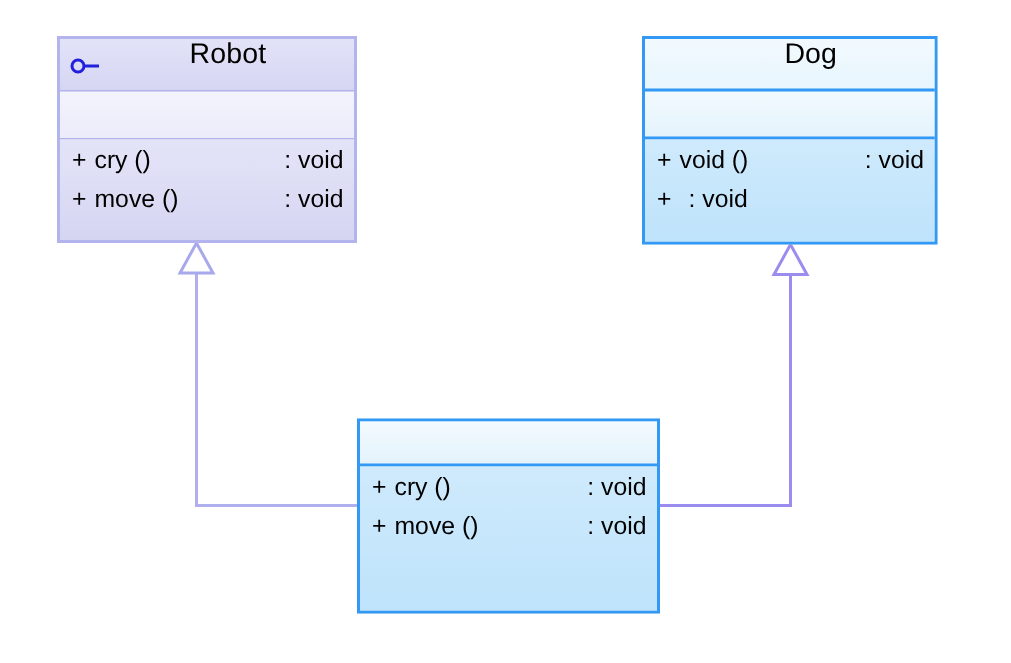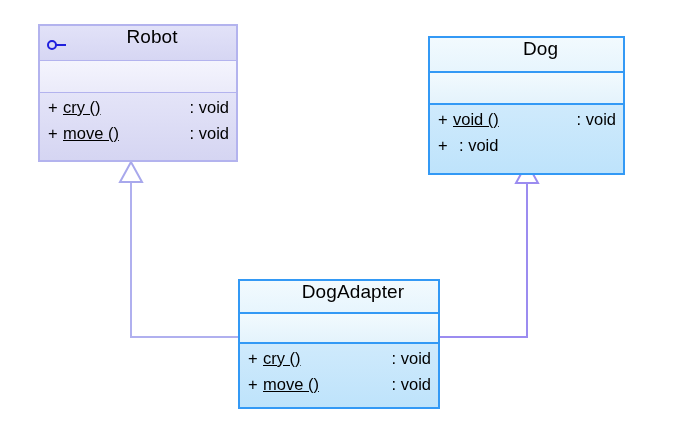--- a/index.html
+++ b/index.html
@@ -73,21 +73,20 @@
     padding: 0 7px 0 8px;
     height: 26px;
     line-height: 26px;
   }
   .op-vis {
     width: 15px;
     flex: 0 0 15px;
   }
   .op-name {
     flex: 1 1 auto;
-    text-decoration: underline;
   }
   .op-type {
     flex: 0 0 auto;
     padding-left: 6px;
   }
 
   
   #class-robot {
     left: 38px;
     top: 24px;
@@ -119,21 +118,20 @@
   }
 
   
   #class-dog {
     left: 428px;
     top: 24px;
     width: 197px;
     height: 139px;
     border: 2px solid #3399f5;
     background: #d6eefc;
-    margin-top: 12px;
   }
   #class-dog .title-compartment {
     height: 35px;
     background: linear-gradient(to bottom, #f2fafe 0%, #e7f5fd 100%);
     border-bottom: 2px solid #3399f5;
   }
   #class-dog .attr-compartment {
     height: 32px;
     background: linear-gradient(to bottom, #f2fafe 0%, #e4f3fc 100%);
     border-bottom: 2px solid #3399f5;
@@ -220,23 +218,20 @@
         <span class="op-type">: void</span>
       </div>
       <div class="op-row">
         <span class="op-vis">+</span>
         <span class="op-type">: void</span>
       </div>
     </div>
   </div>
 
   <div class="uml-class" id="class-dogadapter">
-    <div class="compartment title-compartment">
-      <span class="class-title">DogAdapter</span>
-    </div>
     <div class="compartment attr-compartment"></div>
     <div class="compartment ops-compartment">
       <div class="op-row">
         <span class="op-vis">+</span>
         <span class="op-name">cry ()</span>
         <span class="op-type">: void</span>
       </div>
       <div class="op-row">
         <span class="op-vis">+</span>
         <span class="op-name">move ()</span>

